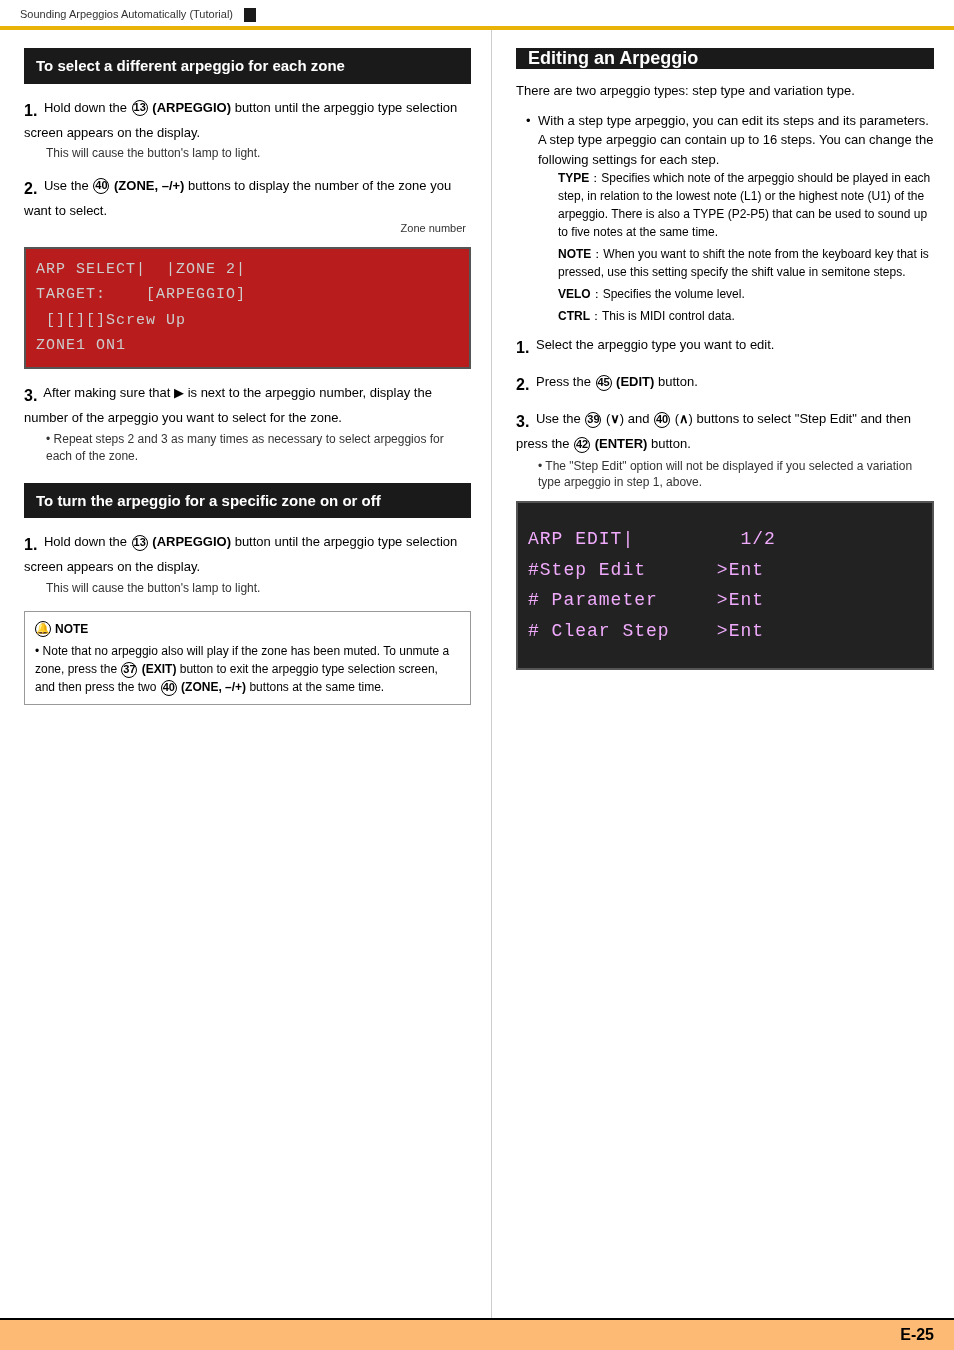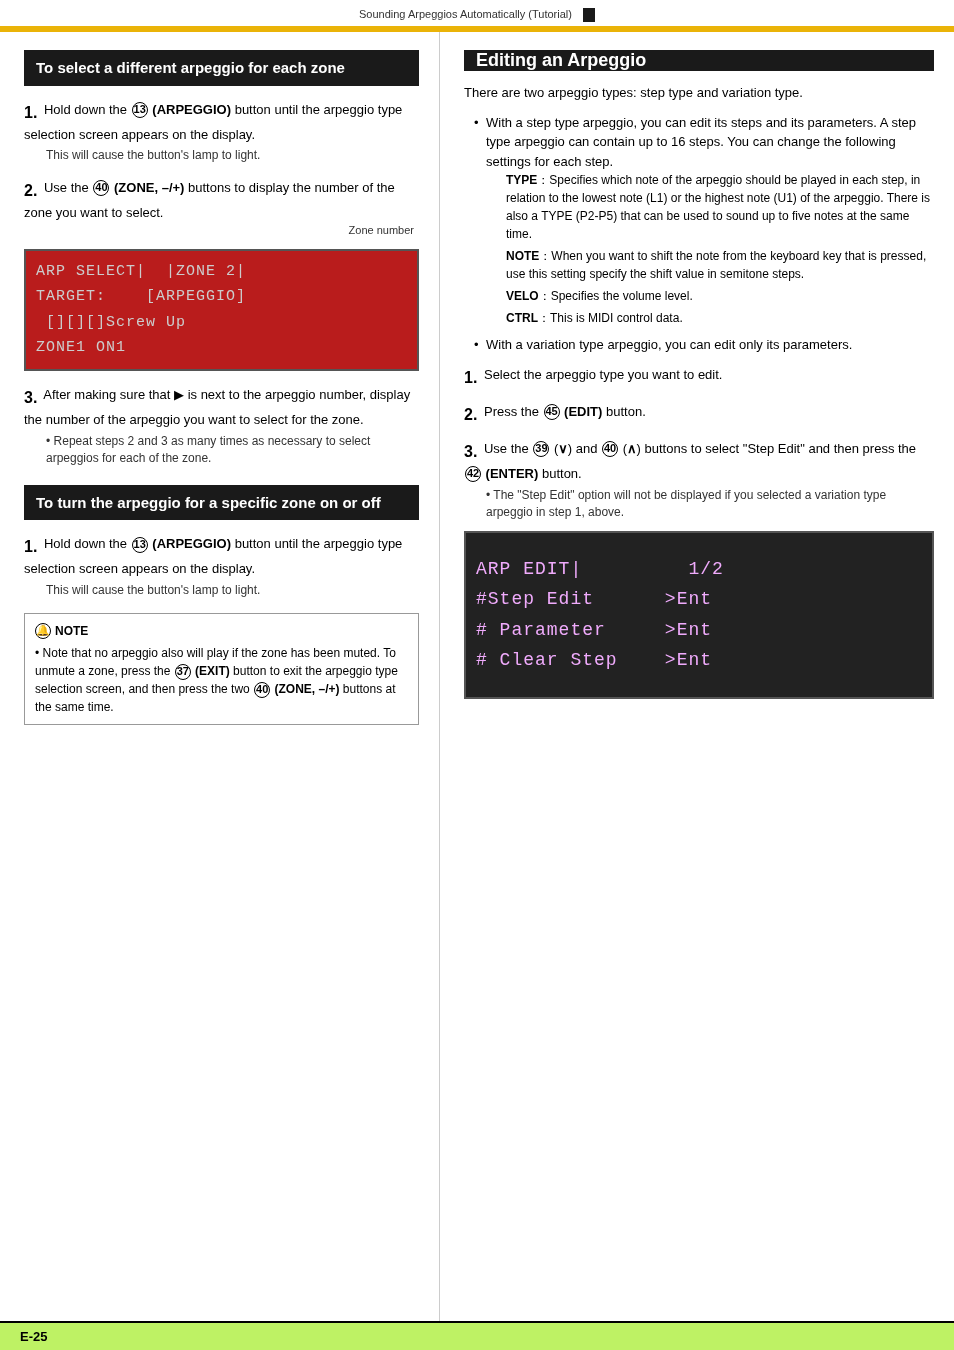--- a/index.html
+++ b/index.html
@@ -13,36 +13,36 @@
     }
 
     .page {
       width: 954px;
       min-height: 1350px;
       display: flex;
       flex-direction: column;
     }
 
     .top-bar {
-      text-align: center;
+      text-align: left;
       padding: 8px 20px 4px 20px;
       font-size: 11px;
       color: #333;
-      border-bottom: 6px solid #eab308;
+      border-bottom: 4px solid #eab308;
       margin-bottom: 0;
     }
 
     .content {
       display: flex;
       flex: 1;
       padding: 0;
     }
 
     .left-col {
-      width: 440px;
+      width: 492px;
       padding: 18px 20px 18px 24px;
       border-right: 1px solid #ccc;
     }
 
     .right-col {
       flex: 1;
       padding: 18px 20px 18px 24px;
     }
 
     .section-header {
@@ -167,25 +167,25 @@
       width: 16px;
       height: 16px;
       text-align: center;
       line-height: 13px;
       font-size: 11px;
       font-weight: bold;
     }
 
     .bottom-bar {
       border-top: 2px solid #000;
-      text-align: left;
+      text-align: right;
       padding: 6px 20px;
-      font-size: 13px;
-      font-weight: bold;
-      background: #bef264;
+      font-size: 16px;
+      font-weight: bold;
+      background: #fdba74;
     }
 
     .right-para {
       font-size: 13px;
       line-height: 1.5;
       margin-bottom: 10px;
     }
 
     .bullet-list {
       margin-left: 10px;
@@ -340,23 +340,20 @@
             </div>
             <div class="def-item">
               <span class="bold">VELO</span>：Specifies the volume level.
             </div>
             <div class="def-item">
               <span class="bold">CTRL</span>：This is MIDI control data.
             </div>
           </div>
         </div>
 
-        <div class="bullet-item">
-          With a variation type arpeggio, you can edit only its parameters.
-        </div>
 
       </div>
 
       <div class="right-step-block">
         <span class="step-label">1.</span>
         <span> Select the arpeggio type you want to edit.</span>
       </div>
 
       <div class="right-step-block">
         <span class="step-label">2.</span>

